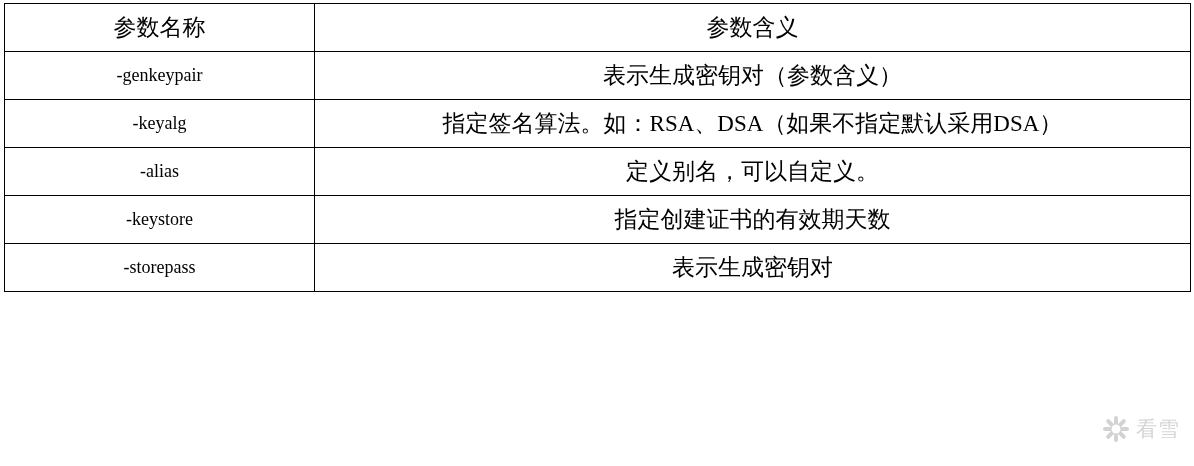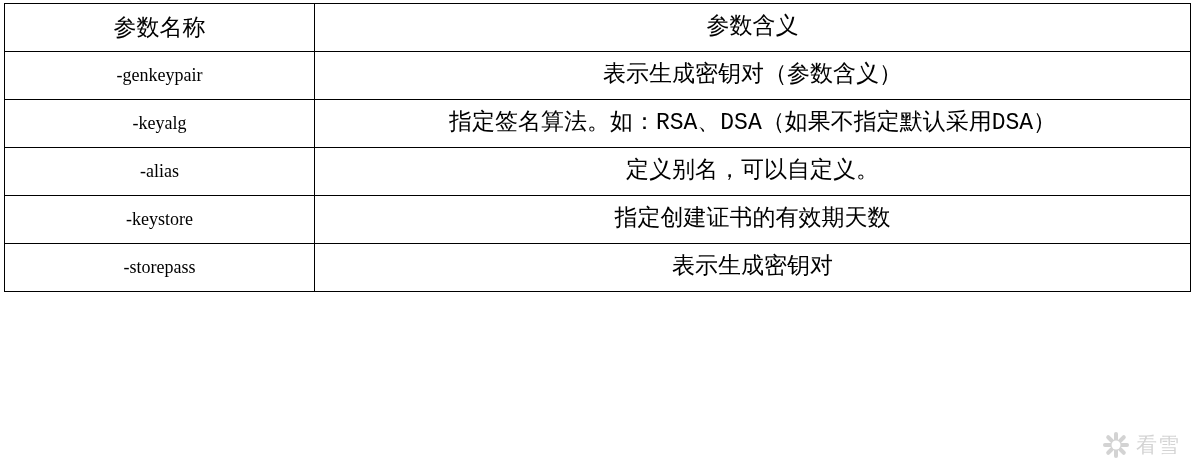--- a/index.html
+++ b/index.html
@@ -47,28 +47,27 @@
   table.param-table tr.header td {
     font-size: 23px;
   }
 
   table.param-table td.name-cell {
     font-size: 18px;
   }
 
   table.param-table td.desc-cell {
     font-size: 23px;
-    font-family: Liberation Mono, monospace;
   }
 
   
   .watermark {
     position: absolute;
     right: 14px;
-    bottom: 10px;
+    bottom: 26px;
     display: flex;
     align-items: center;
     gap: 7px;
     opacity: 0.30;
     pointer-events: none;
   }
   .watermark .wm-mark {
     width: 26px;
     height: 26px;
     position: relative;

